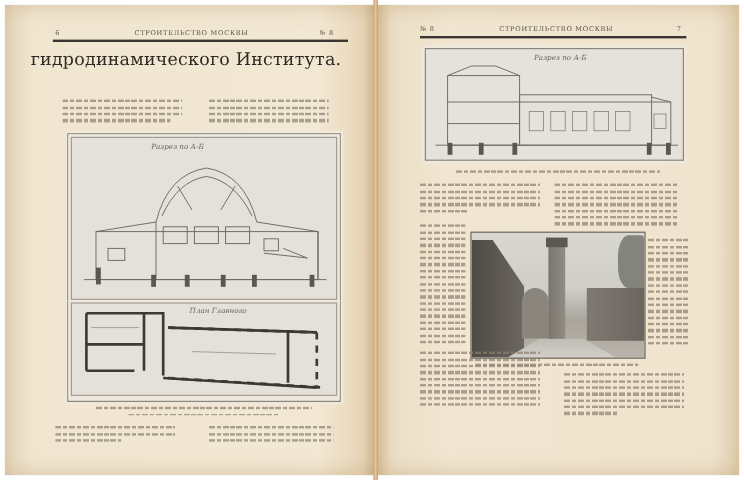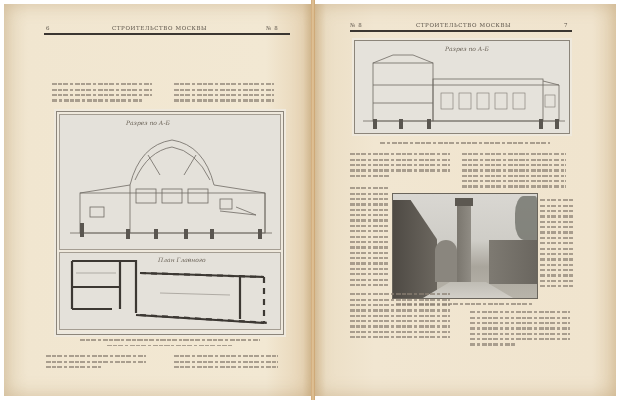--- a/index.html
+++ b/index.html
@@ -27,20 +27,21 @@
 
 <div class="page right"></div>
 <div class="spine"></div>
 
 <div class="runhead" style="left:46px;top:25px;">6</div>
 <div class="runhead" style="left:112px;top:25px;">СТРОИТЕЛЬСТВО МОСКВЫ</div>
 <div class="runhead" style="left:266px;top:25px;">№ 8</div>
 <div class="rule" style="left:44px;top:33px;width:246px;"></div>
 
 <div class="title">
+  <div>гидродинамического Института.</div>
 </div>
 
 <div class="textblock" style="left:52px;top:80px;width:100px;height:24px;">
   <span class="line"></span>
     <span class="line"></span>
     <span class="line"></span>
     <span class="line" style="width:90%"></span>
 </div>
 <div class="textblock" style="left:174px;top:80px;width:100px;height:24px;">
   <span class="line"></span>

